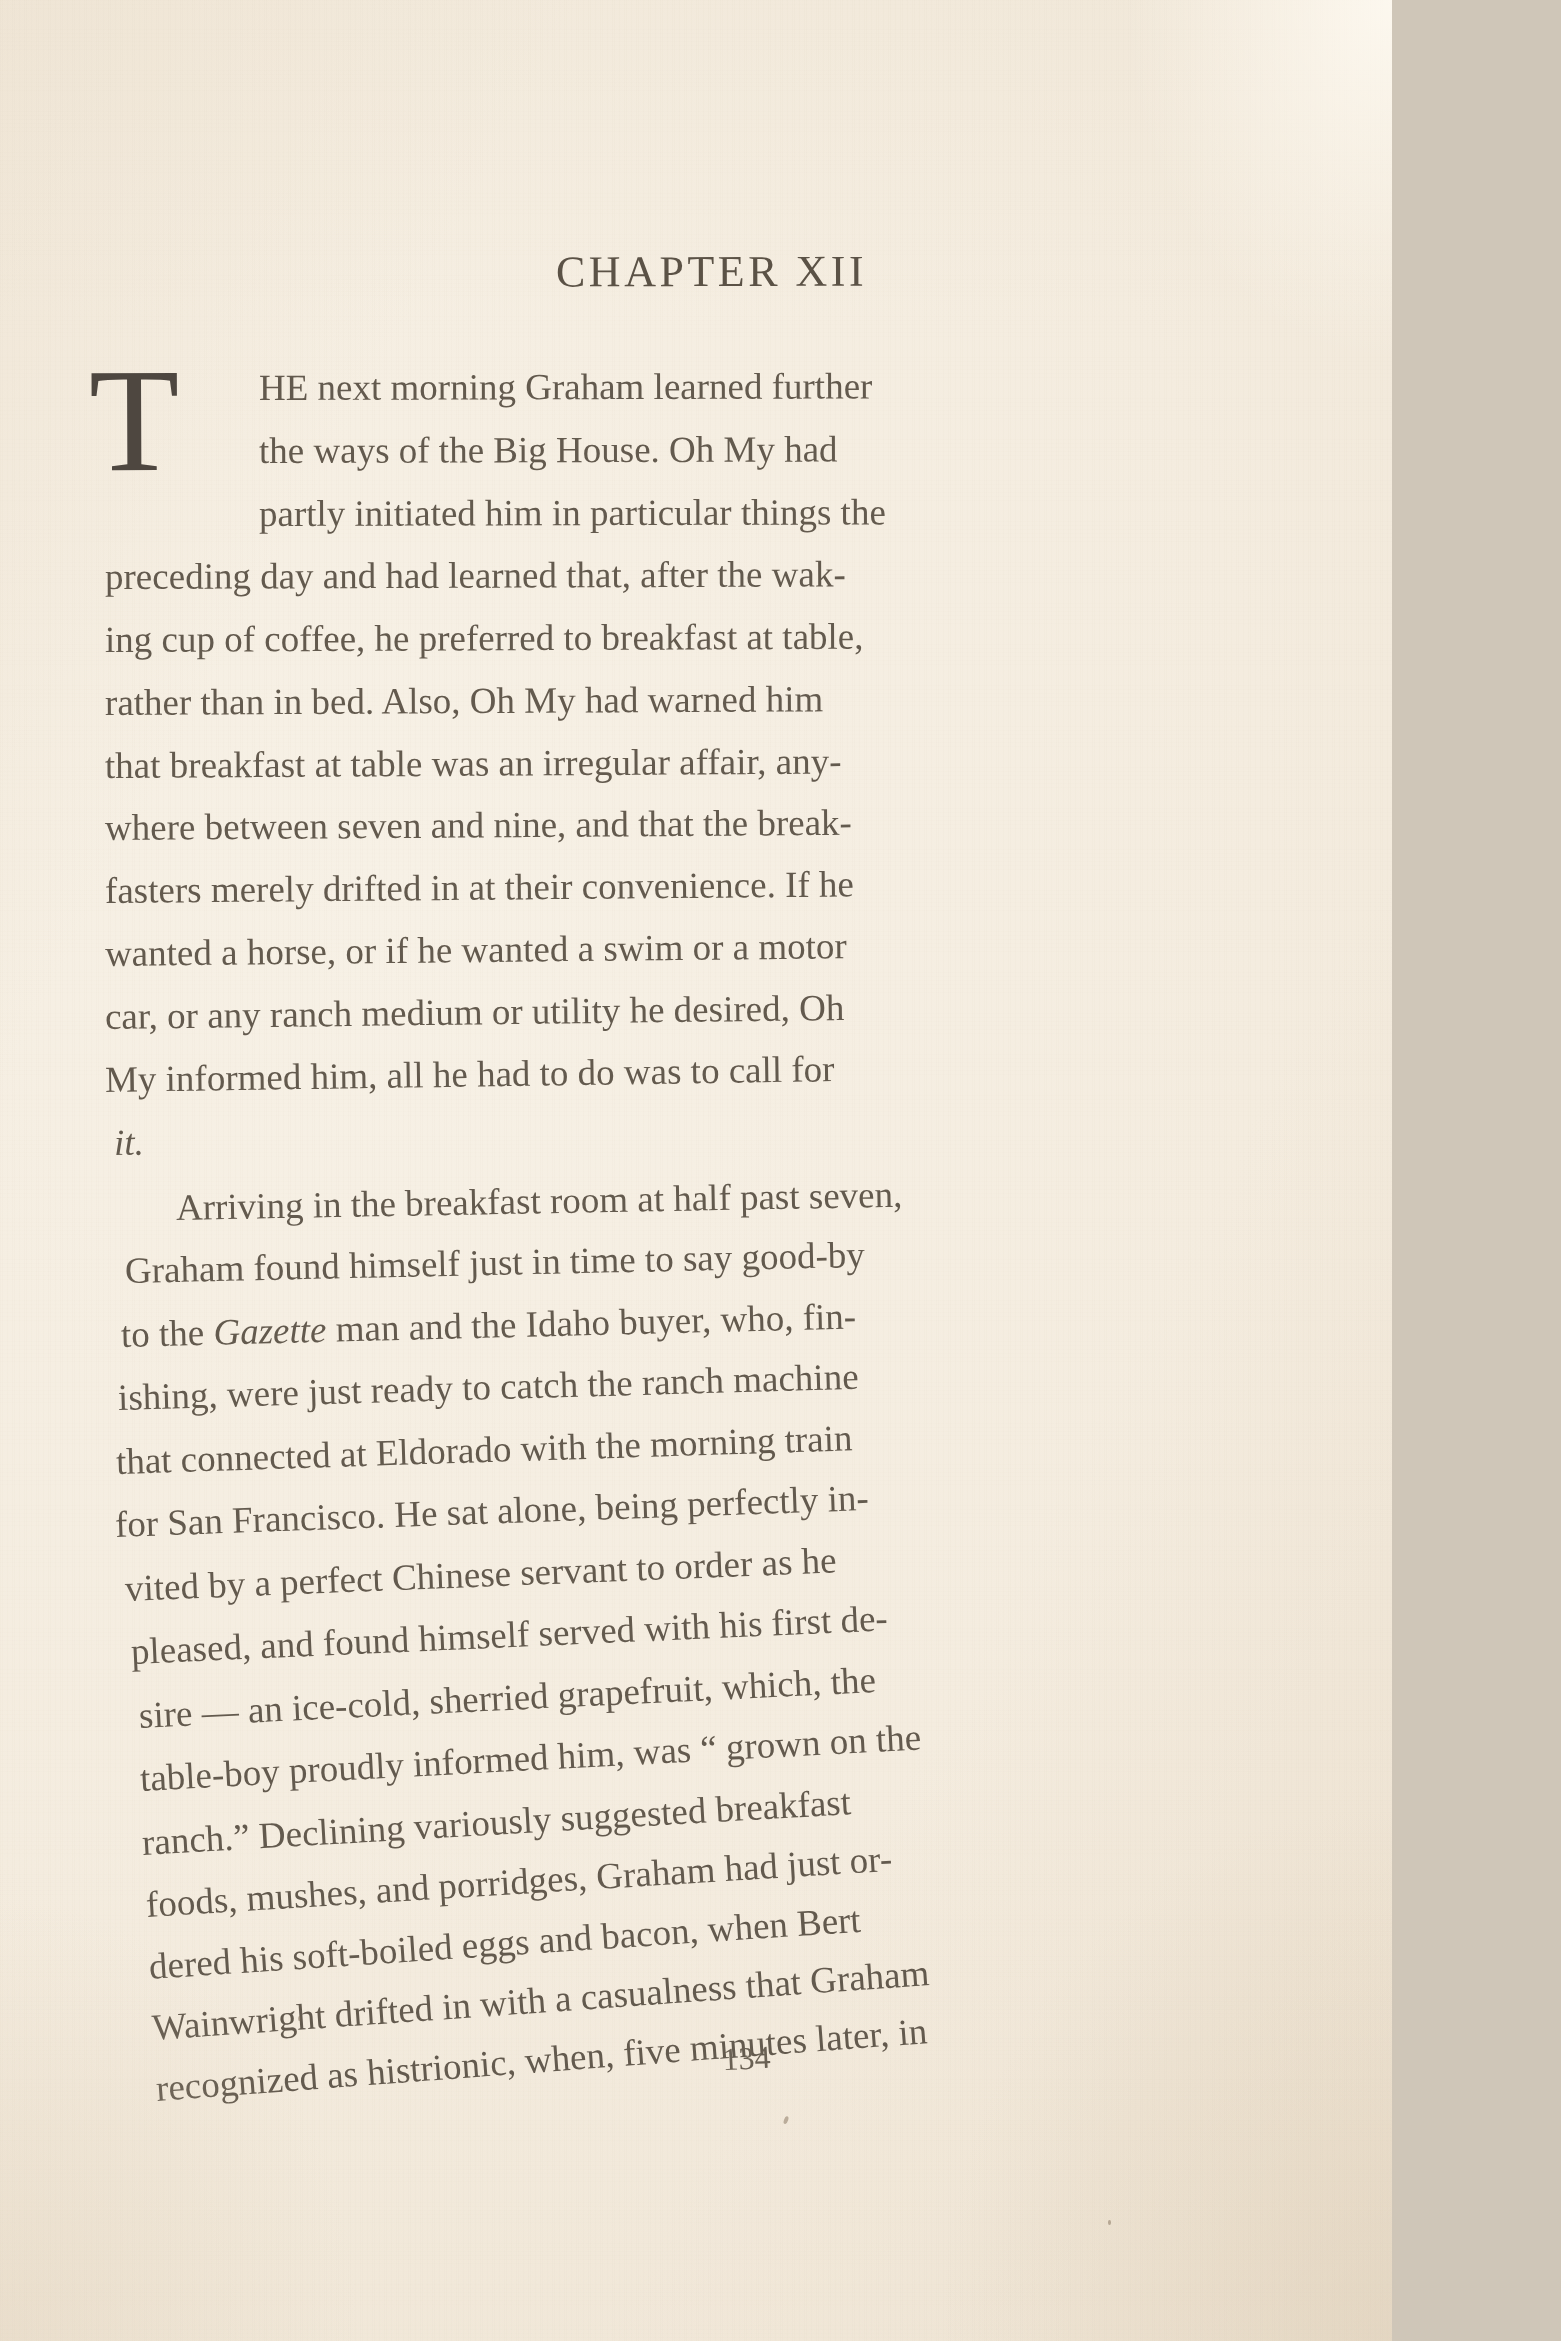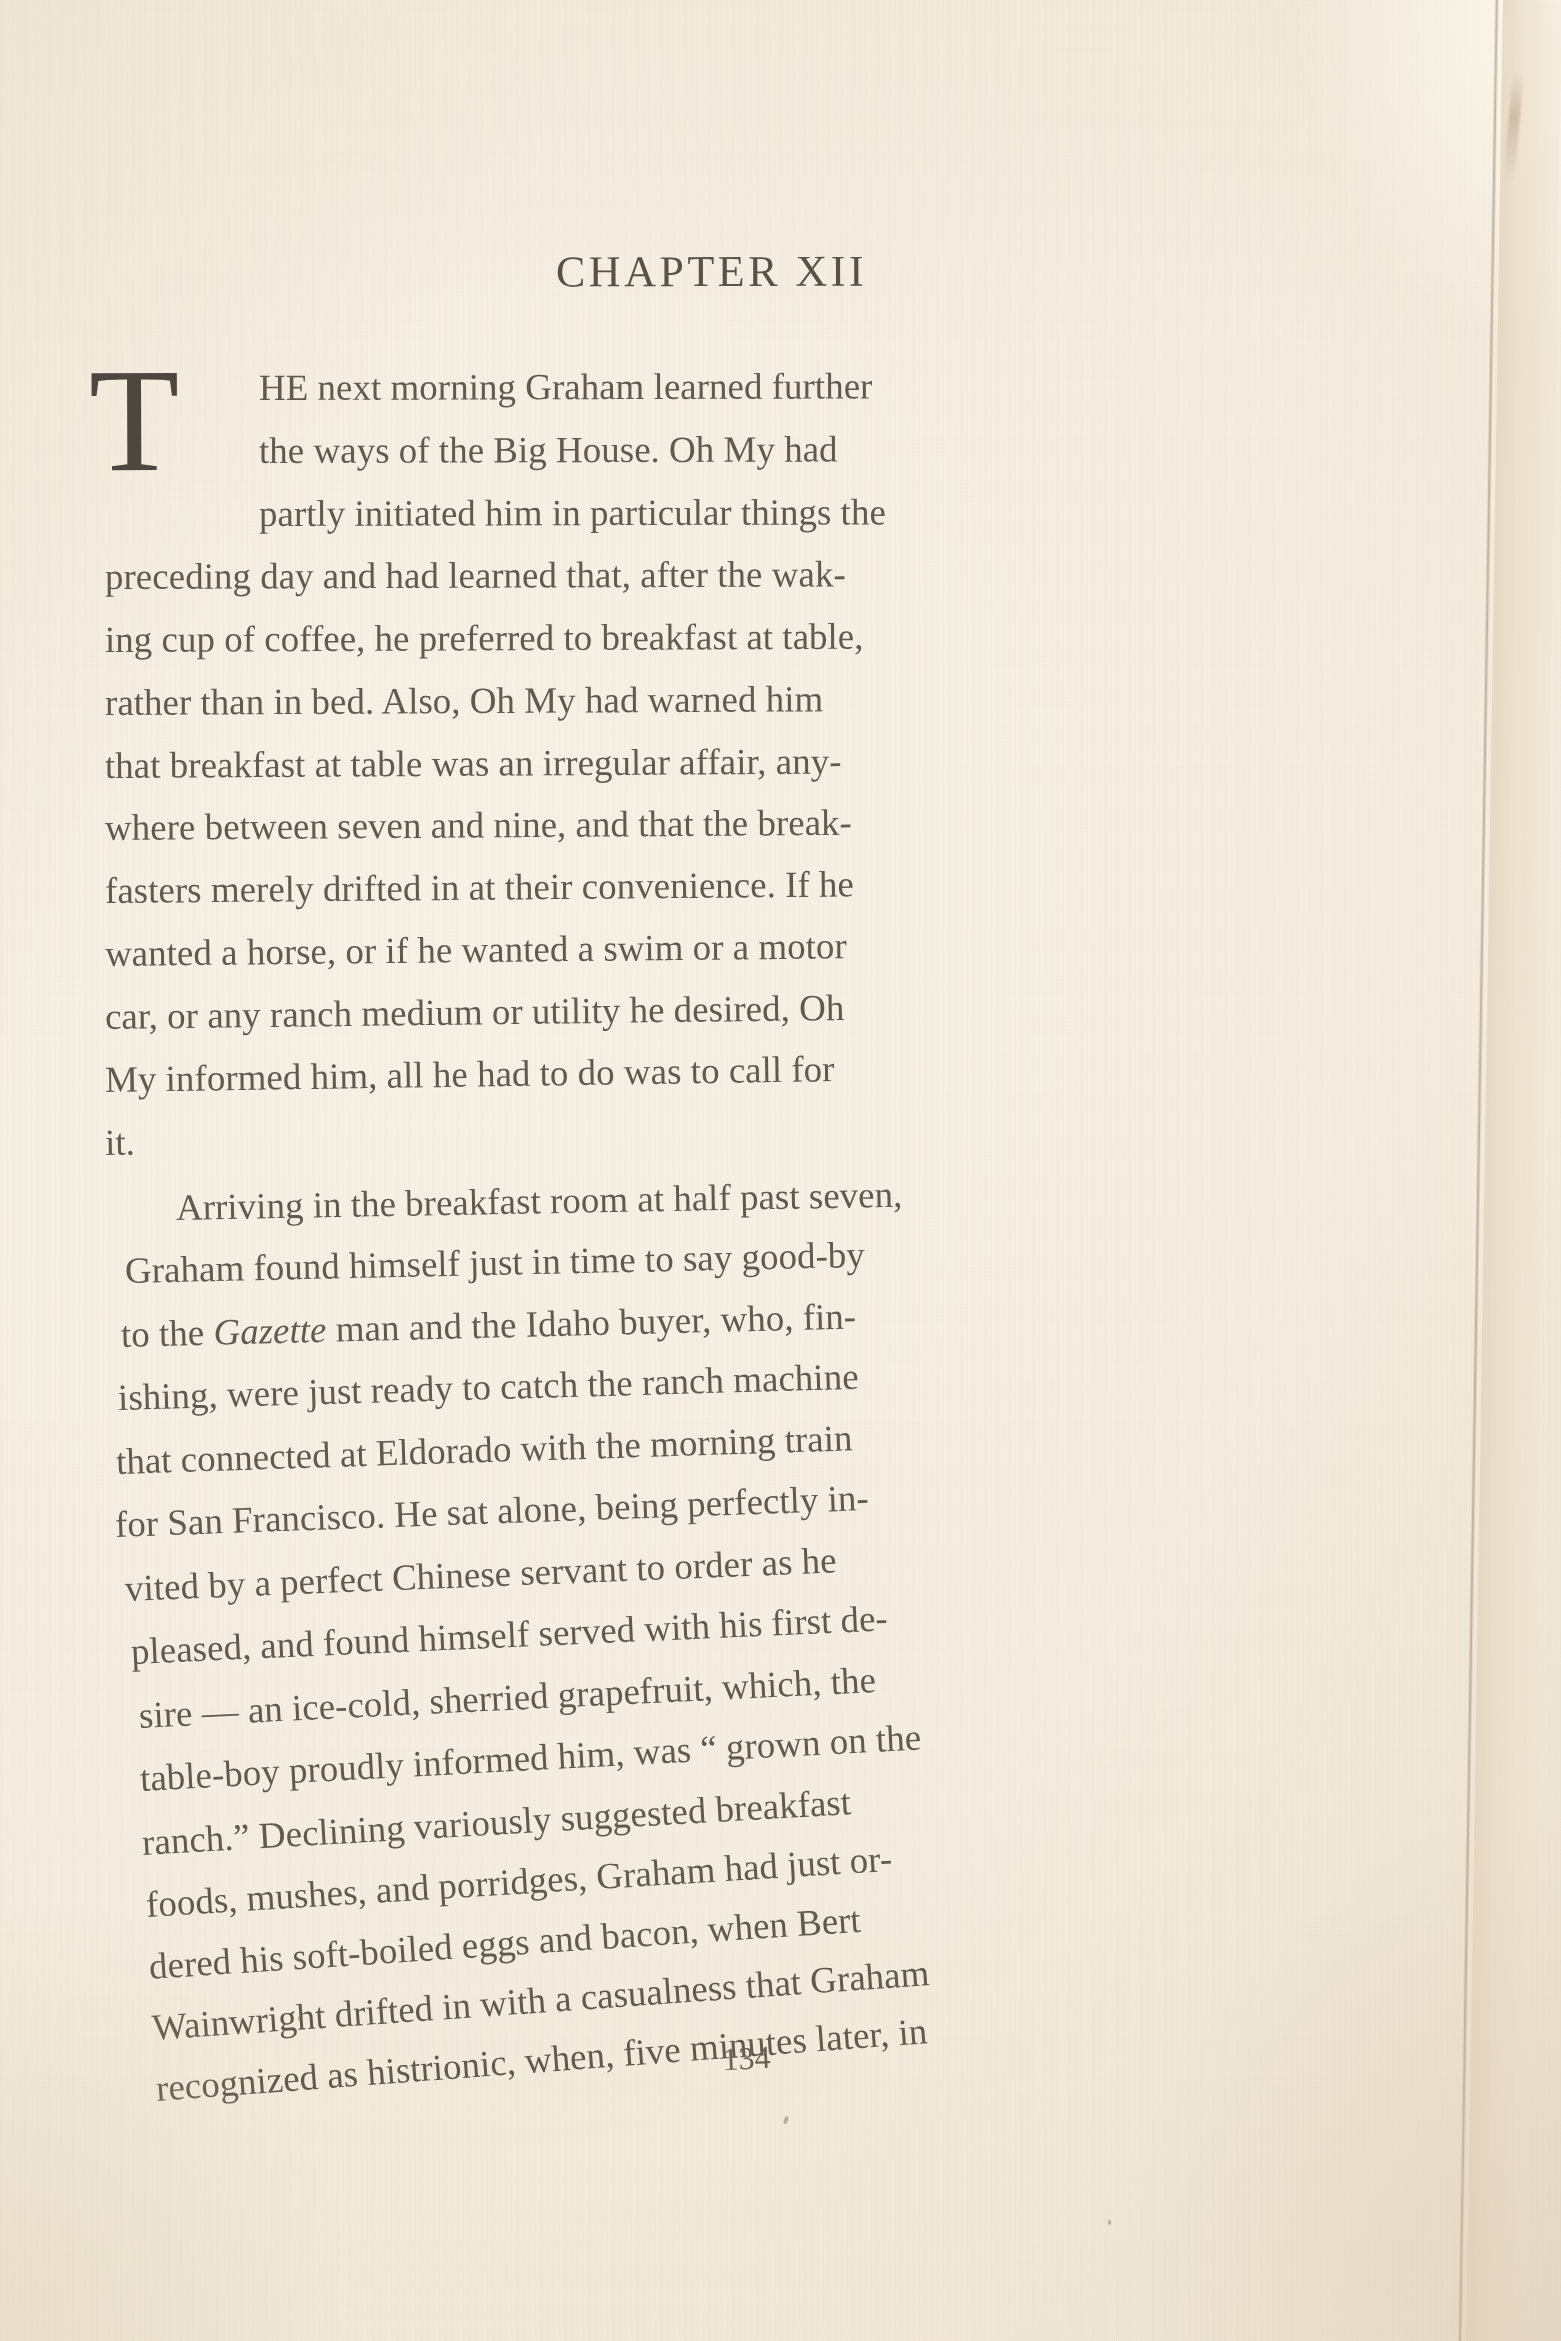--- a/index.html
+++ b/index.html
@@ -4,21 +4,21 @@
 <title>Book Page Scan</title>
 <style>
   html, body {
     margin: 0;
     padding: 0;
     background: #cfc6b8;
   }
 
   #page {
     position: relative;
-    width: 1561px;
+    width: 1392px;
     height: 2342px;
     overflow: hidden;
     background: #fca5a5;
     font-family: "Liberation Serif", "DejaVu Serif", serif;
   }
 
   
   .paper-base {
     position: absolute;
     inset: 0;
@@ -238,21 +238,21 @@
         <div class="tline" style="left: 259px; top: 495px; font-size: 37px; transform: rotate(-0.15deg);"><span>partly  initiated  him  in  particular  things  the</span></div>
         <div class="tline" style="left: 105px; top: 558px; font-size: 37px; transform: rotate(-0.2deg);"><span>preceding  day  and  had  learned  that,  after  the  wak-</span></div>
         <div class="tline" style="left: 105px; top: 621px; font-size: 37px; transform: rotate(-0.25deg);"><span>ing  cup  of  coffee,  he  preferred  to  breakfast  at  table,</span></div>
         <div class="tline" style="left: 105px; top: 684px; font-size: 37px; transform: rotate(-0.3deg);"><span>rather  than  in  bed.    Also,  Oh  My  had  warned  him</span></div>
         <div class="tline" style="left: 105px; top: 747px; font-size: 37px; transform: rotate(-0.35deg);"><span>that  breakfast  at  table  was  an  irregular  affair,  any-</span></div>
         <div class="tline" style="left: 105px; top: 809px; font-size: 37px; transform: rotate(-0.4deg);"><span>where  between  seven  and  nine,  and  that  the  break-</span></div>
         <div class="tline" style="left: 105px; top: 872px; font-size: 37px; transform: rotate(-0.5deg);"><span>fasters  merely  drifted  in  at  their  convenience.    If  he</span></div>
         <div class="tline" style="left: 105px; top: 935px; font-size: 37px; transform: rotate(-0.6deg);"><span>wanted  a  horse,  or  if  he  wanted  a  swim  or  a  motor</span></div>
         <div class="tline" style="left: 105px; top: 998px; font-size: 37px; transform: rotate(-0.7deg);"><span>car,  or  any  ranch  medium  or  utility  he  desired,  Oh</span></div>
         <div class="tline" style="left: 105px; top: 1061px; font-size: 37px; transform: rotate(-0.85deg);"><span>My  informed  him,  all  he  had  to  do  was  to  call  for</span></div>
-        <div class="tline" style="left: 105px; top: 1124px; font-size: 37px; transform: rotate(-0.95deg);"><span>it.</span></div>
+        <div class="tline" style="left: 114px; top: 1124px; font-size: 37px; transform: rotate(-0.95deg); font-style: italic;"><span>it.</span></div>
       </div>
     <div id="para2">
         <div class="tline" style="left: 176px; top: 1189px; font-size: 37px; transform: rotate(-1.05deg);"><span>Arriving  in  the  breakfast  room  at  half  past  seven,</span></div>
         <div class="tline" style="left: 125px; top: 1252px; font-size: 37px; transform: rotate(-1.25deg);"><span>Graham  found  himself  just  in  time  to  say  good-by</span></div>
         <div class="tline" style="left: 121px; top: 1316px; font-size: 37px; transform: rotate(-1.45deg);"><span>to  the  </span><span class="ital">Gazette</span><span>  man  and  the  Idaho  buyer,  who,  fin-</span></div>
         <div class="tline" style="left: 118px; top: 1379px; font-size: 37px; transform: rotate(-1.65deg);"><span>ishing,  were  just  ready  to  catch  the  ranch  machine</span></div>
         <div class="tline" style="left: 116px; top: 1443px; font-size: 37px; transform: rotate(-1.85deg);"><span>that  connected  at  Eldorado  with  the  morning  train</span></div>
         <div class="tline" style="left: 115px; top: 1506px; font-size: 37px; transform: rotate(-2.05deg);"><span>for  San  Francisco.    He  sat  alone,  being  perfectly  in-</span></div>
         <div class="tline" style="left: 125px; top: 1570px; font-size: 37px; transform: rotate(-2.3deg);"><span>vited  by  a  perfect  Chinese  servant  to  order  as  he</span></div>
         <div class="tline" style="left: 131px; top: 1633px; font-size: 37px; transform: rotate(-2.55deg);"><span>pleased,  and  found  himself  served  with  his  first  de-</span></div>

